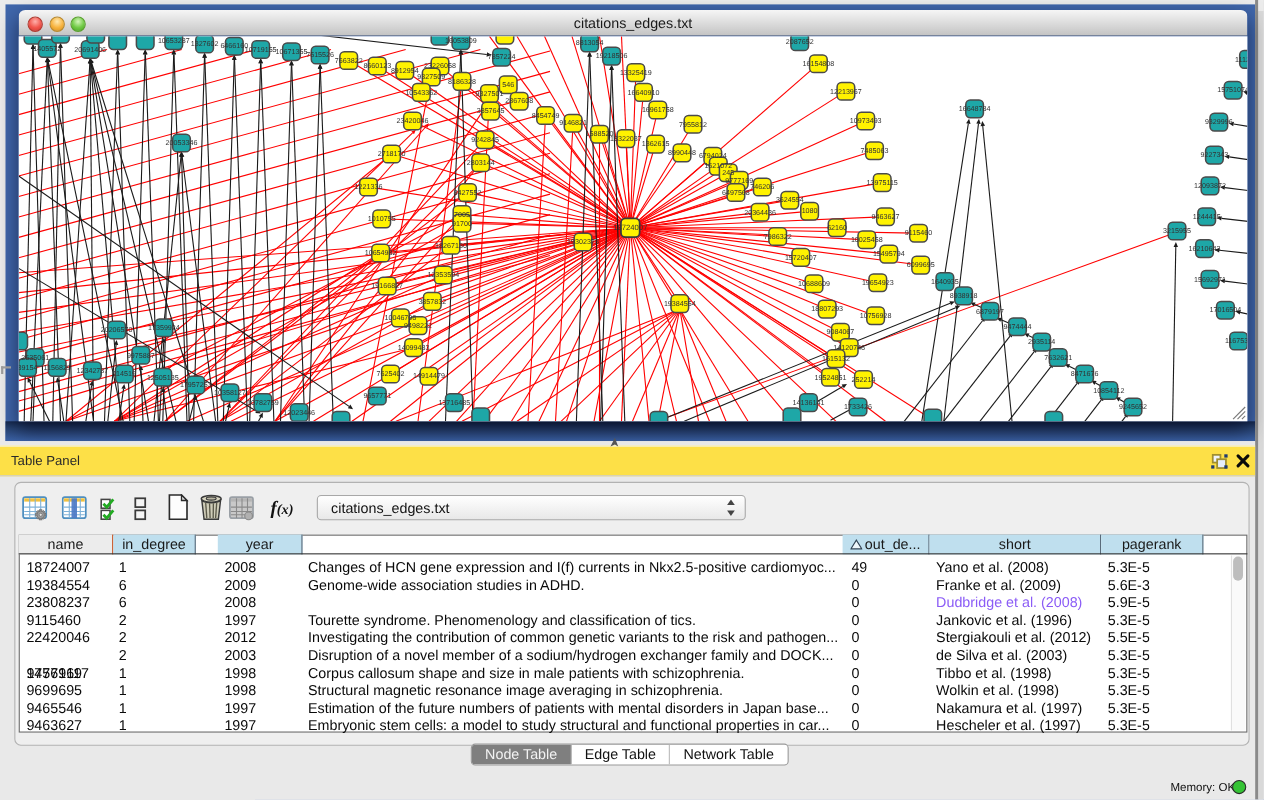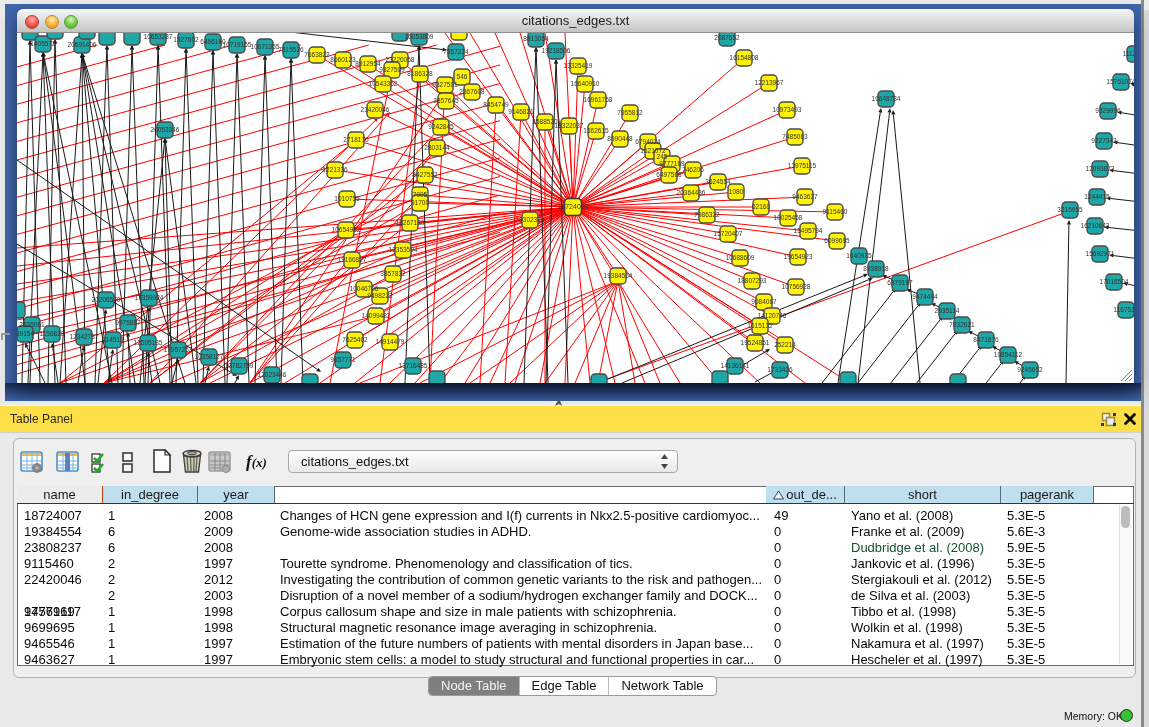--- a/index.html
+++ b/index.html
@@ -833,21 +833,21 @@
 <div style="position:absolute;left:288px;top:450px;width:388px;height:21px;border:1px solid #a8a8a8;border-radius:4px;background:linear-gradient(#ffffff,#e8e8e8);">
   <div style="position:absolute;left:12px;top:0;font-size:13px;line-height:21px;color:#111">citations_edges.txt</div>
   <svg style="position:absolute;right:8px;top:3px" width="9" height="15" viewBox="0 0 9 15">
         <path d="M4.5 0 L8 5 H1 Z" fill="#444"></path>
         <path d="M4.5 15 L1 10 H8 Z" fill="#444"></path>
       </svg>
 </div>
 
 <div style="position:absolute;left:17px;top:486px;width:1117px;height:180px;background:#ffffff;border:1px solid #6a6a6a;border-radius:0;box-sizing:border-box"></div>
 <div style="position:absolute;left:17px;top:486px;width:86px;height:18px;background:#ececec;border-right:1px solid #c2410c;box-sizing:border-box;text-align:center;line-height:18px;font-size:13px;color:#1a1a1a">name</div>
-    <div style="position:absolute;left:103px;top:486px;width:95px;height:18px;background:#bfdfee;border-right:1px solid #5a6b7a;box-sizing:border-box;text-align:center;line-height:18px;font-size:13px;color:#1a1a1a">in_degree</div>
+    <div style="position:absolute;left:103px;top:486px;width:75px;height:18px;background:#bfdfee;border-right:1px solid #5a6b7a;box-sizing:border-box;text-align:center;line-height:18px;font-size:13px;color:#1a1a1a">in_degree</div>
     <div style="position:absolute;left:198px;top:486px;width:77px;height:18px;background:#bfdfee;border-right:1px solid #5a6b7a;box-sizing:border-box;text-align:center;line-height:18px;font-size:13px;color:#1a1a1a">year</div>
     <div style="position:absolute;left:766px;top:486px;width:79px;height:18px;background:#bfdfee;border-right:1px solid #5a6b7a;box-sizing:border-box;text-align:center;line-height:18px;font-size:13px;color:#1a1a1a"><svg width="11" height="10" viewBox="0 0 11 10" style="vertical-align:-1px;margin-right:2px">
         <path d="M5.5 1 L10.5 9 L0.5 9 Z" fill="#eef6fa" stroke="#345" stroke-width="1"></path>
       </svg>out_de...</div>
     <div style="position:absolute;left:845px;top:486px;width:156px;height:18px;background:#bfdfee;border-right:1px solid #5a6b7a;box-sizing:border-box;text-align:center;line-height:18px;font-size:13px;color:#1a1a1a">short</div>
     <div style="position:absolute;left:1001px;top:486px;width:93px;height:18px;background:#bfdfee;border-right:1px solid #5a6b7a;box-sizing:border-box;text-align:center;line-height:18px;font-size:13px;color:#1a1a1a">pagerank</div>
 <div style="position:absolute;left:17px;top:503px;width:1117px;height:1px;background:#333"></div>
 <div style="position:absolute;left:24px;top:508px;font-size:13px;color:#0a0a0a;white-space:nowrap;max-width:77px;overflow:hidden">18724007</div>
     <div style="position:absolute;left:108px;top:508px;font-size:13px;color:#0a0a0a;white-space:nowrap;max-width:88px;overflow:hidden">1</div>
     <div style="position:absolute;left:204px;top:508px;font-size:13px;color:#0a0a0a;white-space:nowrap;max-width:69px;overflow:hidden">2008</div>
@@ -859,21 +859,21 @@
     <div style="position:absolute;left:108px;top:524px;font-size:13px;color:#0a0a0a;white-space:nowrap;max-width:88px;overflow:hidden">6</div>
     <div style="position:absolute;left:204px;top:524px;font-size:13px;color:#0a0a0a;white-space:nowrap;max-width:69px;overflow:hidden">2009</div>
     <div style="position:absolute;left:280px;top:524px;font-size:13px;color:#0a0a0a;white-space:nowrap;max-width:484px;overflow:hidden">Genome-wide association studies in ADHD.</div>
     <div style="position:absolute;left:774px;top:524px;font-size:13px;color:#0a0a0a;white-space:nowrap;max-width:69px;overflow:hidden">0</div>
     <div style="position:absolute;left:851px;top:524px;font-size:13px;color:#0a0a0a;white-space:nowrap;max-width:148px;overflow:hidden">Franke et al. (2009)</div>
     <div style="position:absolute;left:1007px;top:524px;font-size:13px;color:#0a0a0a;white-space:nowrap;max-width:85px;overflow:hidden">5.6E-3</div>
     <div style="position:absolute;left:24px;top:540px;font-size:13px;color:#0a0a0a;white-space:nowrap;max-width:77px;overflow:hidden">23808237</div>
     <div style="position:absolute;left:108px;top:540px;font-size:13px;color:#0a0a0a;white-space:nowrap;max-width:88px;overflow:hidden">6</div>
     <div style="position:absolute;left:204px;top:540px;font-size:13px;color:#0a0a0a;white-space:nowrap;max-width:69px;overflow:hidden">2008</div>
     <div style="position:absolute;left:774px;top:540px;font-size:13px;color:#0a0a0a;white-space:nowrap;max-width:69px;overflow:hidden">0</div>
-    <div style="position:absolute;left:851px;top:540px;font-size:13px;color:#14532d;white-space:nowrap;max-width:148px;overflow:hidden">Dudbridge et al. (2008)</div>
+    <div style="position:absolute;left:851px;top:540px;font-size:13px;color:#8b5cf6;white-space:nowrap;max-width:148px;overflow:hidden">Dudbridge et al. (2008)</div>
     <div style="position:absolute;left:1007px;top:540px;font-size:13px;color:#0a0a0a;white-space:nowrap;max-width:85px;overflow:hidden">5.9E-5</div>
     <div style="position:absolute;left:24px;top:556px;font-size:13px;color:#0a0a0a;white-space:nowrap;max-width:77px;overflow:hidden">9115460</div>
     <div style="position:absolute;left:108px;top:556px;font-size:13px;color:#0a0a0a;white-space:nowrap;max-width:88px;overflow:hidden">2</div>
     <div style="position:absolute;left:204px;top:556px;font-size:13px;color:#0a0a0a;white-space:nowrap;max-width:69px;overflow:hidden">1997</div>
     <div style="position:absolute;left:280px;top:556px;font-size:13px;color:#0a0a0a;white-space:nowrap;max-width:484px;overflow:hidden">Tourette syndrome. Phenomenology and classification of tics.</div>
     <div style="position:absolute;left:774px;top:556px;font-size:13px;color:#0a0a0a;white-space:nowrap;max-width:69px;overflow:hidden">0</div>
     <div style="position:absolute;left:851px;top:556px;font-size:13px;color:#0a0a0a;white-space:nowrap;max-width:148px;overflow:hidden">Jankovic et al. (1996)</div>
     <div style="position:absolute;left:1007px;top:556px;font-size:13px;color:#0a0a0a;white-space:nowrap;max-width:85px;overflow:hidden">5.3E-5</div>
     <div style="position:absolute;left:24px;top:572px;font-size:13px;color:#0a0a0a;white-space:nowrap;max-width:77px;overflow:hidden">22420046</div>
     <div style="position:absolute;left:108px;top:572px;font-size:13px;color:#0a0a0a;white-space:nowrap;max-width:88px;overflow:hidden">2</div>

